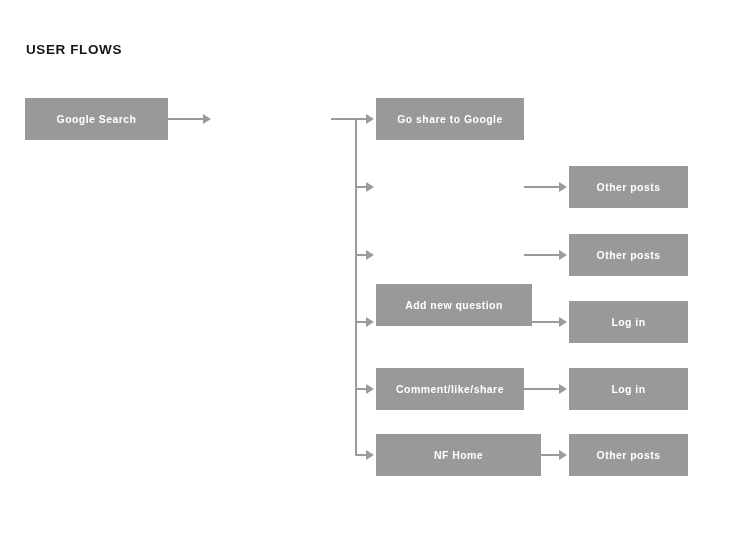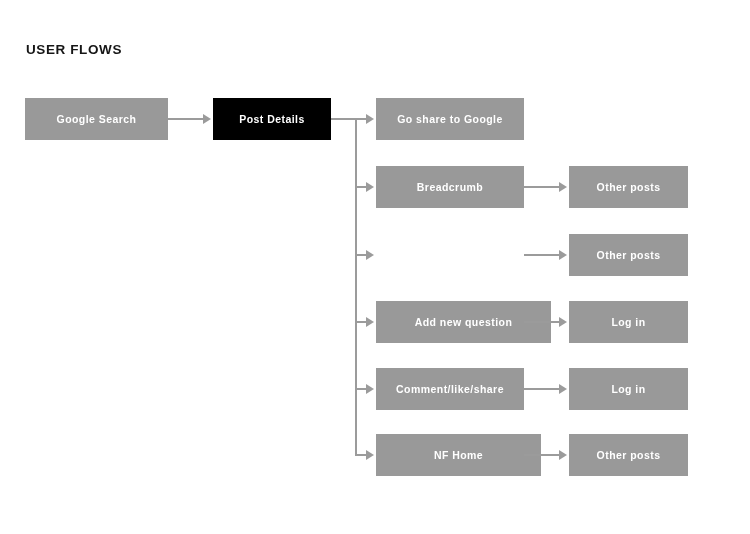--- a/index.html
+++ b/index.html
@@ -76,46 +76,44 @@
 
 <div id="canvas">
 
   <div id="page-title">USER FLOWS</div>
 
   <div class="node" style="left:25px; top:98px; width:143px;">Google Search</div>
 
   <div class="hline" style="left:168px; top:118px; width:37px;"></div>
   <div class="arrowhead" style="left:203px; top:114px;"></div>
 
-  <div class="node dark" style="left:213px; top:98px; width:118px;">Post Details</div>
 
   <div class="hline" style="left:331px; top:118px; width:26px;"></div>
 
   <div class="vline" style="left:355px; top:118px; height:338px;"></div>
 
   <div class="hline" style="left:355px; top:118px; width:15px;"></div>
   <div class="arrowhead" style="left:366px; top:114px;"></div>
   <div class="node" style="left:376px; top:98px; width:148px;">Go share to Google</div>
 
   <div class="hline" style="left:355px; top:186px; width:15px;"></div>
   <div class="arrowhead" style="left:366px; top:182px;"></div>
-  <div class="node" style="left:376px; top:166px; width:148px;">Breadcrumb</div>
   <div class="hline" style="left:524px; top:186px; width:37px;"></div>
   <div class="arrowhead" style="left:559px; top:182px;"></div>
   <div class="node" style="left:569px; top:166px; width:119px;">Other posts</div>
 
   <div class="hline" style="left:355px; top:254px; width:15px;"></div>
   <div class="arrowhead" style="left:366px; top:250px;"></div>
   <div class="hline" style="left:524px; top:254px; width:37px;"></div>
   <div class="arrowhead" style="left:559px; top:250px;"></div>
   <div class="node" style="left:569px; top:234px; width:119px;">Other posts</div>
 
   <div class="hline" style="left:355px; top:321px; width:15px;"></div>
   <div class="arrowhead" style="left:366px; top:317px;"></div>
-  <div class="node" style="left:376px; top:301px; width:175px;">Add new question</div>
+  <div class="node" style="left:376px; top:284px; width:156px;">Add new question</div>
   <div class="hline" style="left:524px; top:321px; width:37px;"></div>
   <div class="arrowhead" style="left:559px; top:317px;"></div>
   <div class="node" style="left:569px; top:301px; width:119px;">Log in</div>
 
   <div class="hline" style="left:355px; top:388px; width:15px;"></div>
   <div class="arrowhead" style="left:366px; top:384px;"></div>
   <div class="node" style="left:376px; top:368px; width:148px;">Comment/like/share</div>
   <div class="hline" style="left:524px; top:388px; width:37px;"></div>
   <div class="arrowhead" style="left:559px; top:384px;"></div>
   <div class="node" style="left:569px; top:368px; width:119px;">Log in</div>

